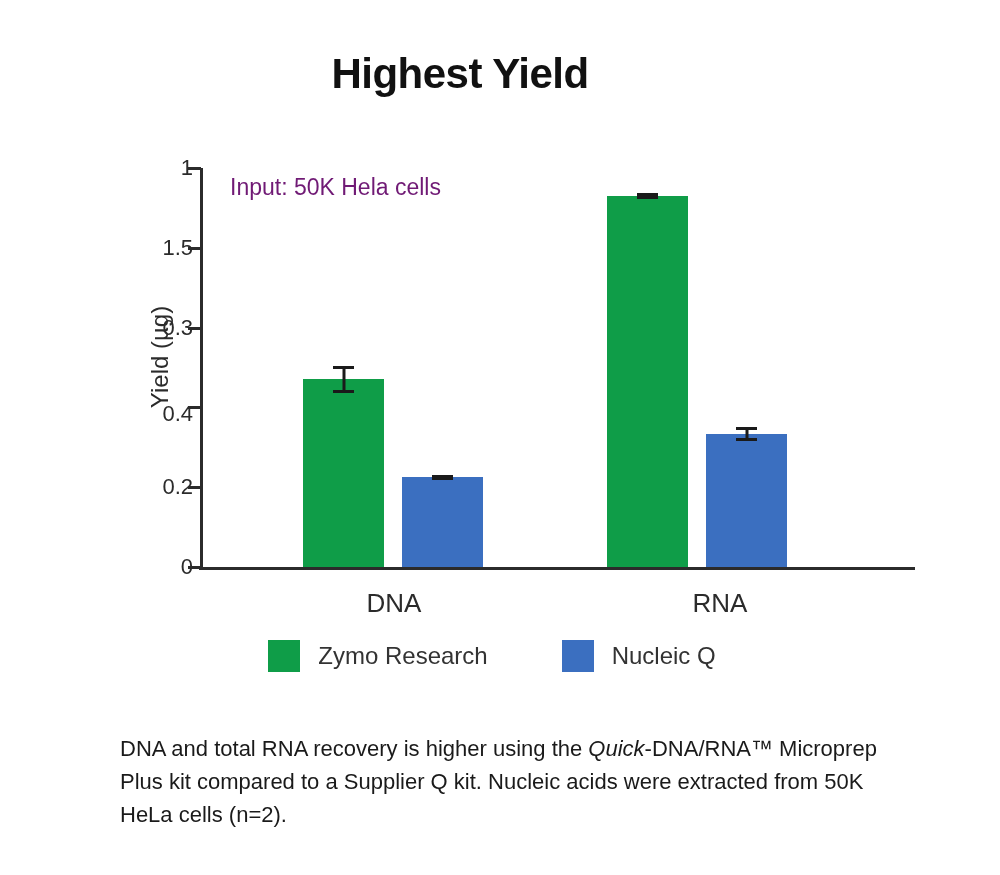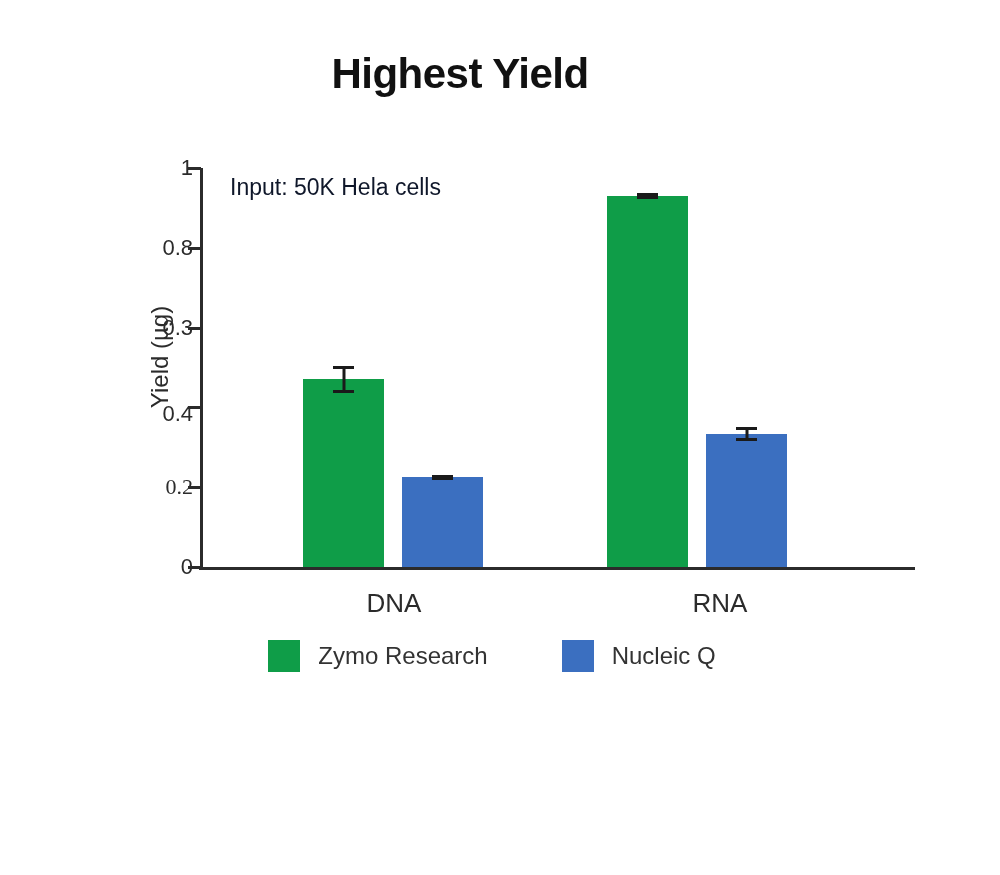--- a/index.html
+++ b/index.html
@@ -85,21 +85,21 @@
     font-size: 24px;
     color: #2b2b2b;
     white-space: nowrap;
   }
 
   #plot-annotation {
     position: absolute;
     left: 30px;
     top: 6px;
     font-size: 23px;
-    color: #0f172a;
+    color: #701a75;
     white-space: nowrap;
   }
 
   
   .bar {
     position: absolute;
     bottom: 0;
   }
   .errorbar {
     position: absolute;
@@ -179,27 +179,27 @@
 
     <div id="axis-y-line"></div>
     <div id="axis-x-line"></div>
 
     <div id="axis-y-title">Yield (µg)</div>
 
     <div id="ticks">
         <div class="tick-mark" style="top: 398px;"></div>
         <div class="tick-label" style="top: 399px;">0</div>
         <div class="tick-mark" style="top: 318.2px;"></div>
-        <div class="tick-label" style="top: 319.2px; font-family: Liberation Serif, serif;">0.2</div>
+        <div class="tick-label" style="top: 319.2px;">0.2</div>
         <div class="tick-mark" style="top: 238.4px;"></div>
         <div class="tick-label" style="top: 239.4px; margin-top: 7px;">0.4</div>
         <div class="tick-mark" style="top: 158.6px;"></div>
         <div class="tick-label" style="top: 159.6px;">0.3</div>
         <div class="tick-mark" style="top: 78.8px;"></div>
-        <div class="tick-label" style="top: 79.8px;">0.8</div>
+        <div class="tick-label" style="top: 79.8px;">1.5</div>
         <div class="tick-mark" style="top: -1px;"></div>
         <div class="tick-label" style="top: 0px;">1</div>
       </div>
 
     <div id="plot-annotation">Input: 50K Hela cells</div>
 
     <div id="bars">
         <div class="bar" style="left: 103px; width: 81px; height: 187.53px; background: rgb(15, 157, 72);"></div>
         <div class="errorbar" style="left: 143.5px; top: 197.505px; height: 27.93px;">
           <div class="cap top"></div>
@@ -233,14 +233,19 @@
       <div class="legend-item">
         <span class="legend-swatch" style="background: rgb(15, 157, 72);"></span>
         <span class="legend-text">Zymo Research</span>
       </div>
       <div class="legend-item">
         <span class="legend-swatch" style="background: rgb(59, 111, 192);"></span>
         <span class="legend-text">Nucleic Q</span>
       </div>
     </div>
 
+  <div id="caption">
+    <span>DNA and total RNA recovery is higher using the </span><span class="em">Quick</span><span>-DNA/RNA™</span>
+    <span>Microprep Plus kit compared to a Supplier Q kit. Nucleic acids were</span>
+    <span>extracted from 50K HeLa cells (n=2).</span>
+  </div>
 
 </div>
 
 </body></html>

